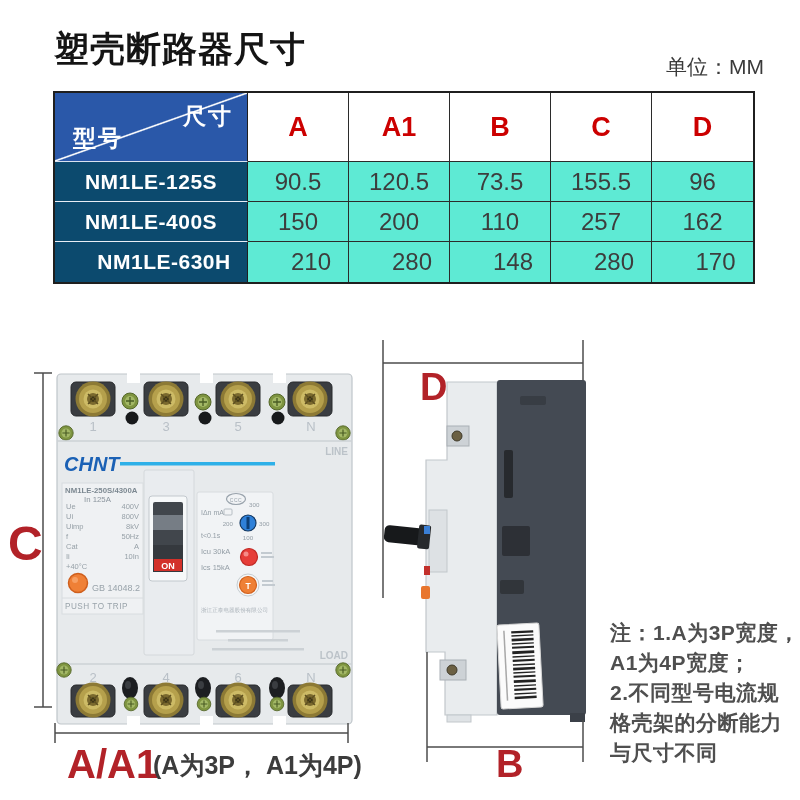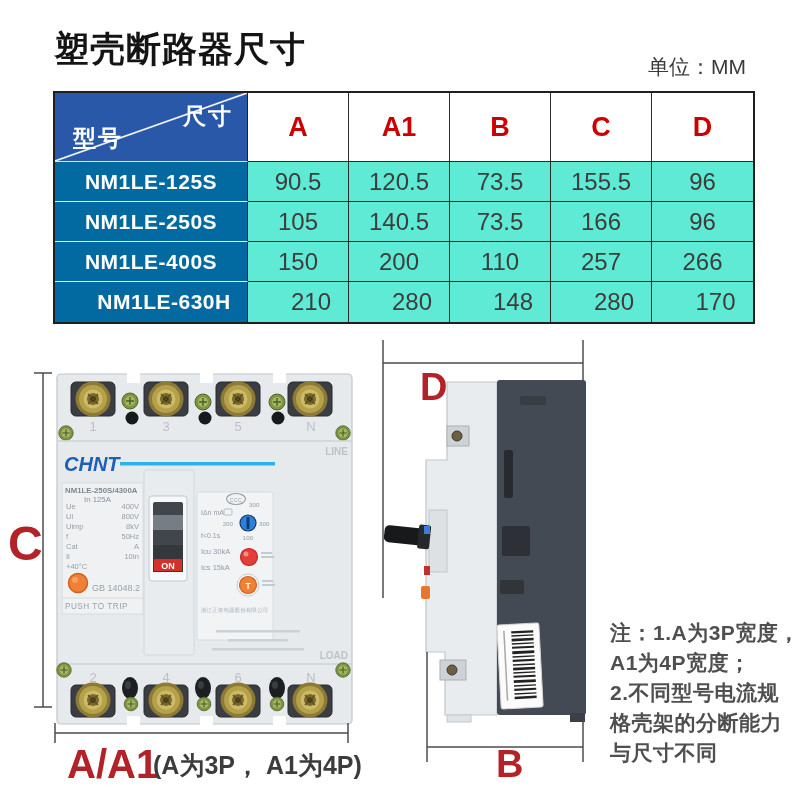--- a/index.html
+++ b/index.html
@@ -2,32 +2,32 @@
 <html><head>
 <meta charset="utf-8">
 <style>
   * { margin:0; padding:0; box-sizing:border-box; }
   html,body { background:#fff; }
   .page {
     position:relative; width:800px; height:800px; background:#ffffff;
     font-family:"Liberation Sans","DejaVu Sans",sans-serif; overflow:hidden;
   }
   .title { position:absolute; left:54px; top:26px; font-size:35px; font-weight:700; color:#141414; letter-spacing:1px; }
-  .unit  { position:absolute; left:648px; top:53px; font-size:21px; color:#3a3a3a; }
+  .unit  { position:absolute; left:666px; top:53px; font-size:21px; color:#3a3a3a; }
 
   table.dim-table { position:absolute; left:53px; top:91px; border-collapse:separate; border-spacing:0; border:2px solid #1f1f1f; table-layout:fixed; background:#fff; }
   .dim-table th, .dim-table td { box-sizing:border-box; text-align:center; vertical-align:middle; }
   .corner { width:193px; height:69px; position:relative;
     background-color:#2a58a9;
     background-image:linear-gradient(to bottom right, rgba(0,0,0,0) calc(50% - 1.4px), #ffffff calc(50% - .2px), #ffffff calc(50% + .2px), rgba(0,0,0,0) calc(50% + 1.4px));
     border-right:1px solid #1f1f1f; border-bottom:1px solid #d9e2f0;margin-left:12px; }
   .corner .c-top { position:absolute; right:14px; top:8px; color:#fff; font-size:23px; font-weight:700; letter-spacing:2px; }
   .corner .c-bot { position:absolute; left:18px; bottom:7px; color:#fff; font-size:23px; font-weight:700; letter-spacing:2px; }
   .col-letter { width:101px; height:69px; background:#fff; color:#cc0000; font-size:27px; font-weight:700; border-right:1px solid #2b2b2b; border-bottom:1px solid #2b2b2b; }
-  .model-cell { width:193px; height:40px; background:#0369a1; color:#ffffff; font-size:21px; font-weight:700; letter-spacing:.5px; border-right:1px solid #1f1f1f; border-bottom:1px solid #e8edf5; }
+  .model-cell { width:193px; height:40px; background:#0c4a6e; color:#ffffff; font-size:21px; font-weight:700; letter-spacing:.5px; border-right:1px solid #1f1f1f; border-bottom:1px solid #e8edf5; }
   .val-cell { height:40px; background:#5eead4; color:#3d3d3d; font-size:24px; border-right:1px solid #2b2b2b; border-bottom:1px solid #2b2b2b; }
   .dim-table tr > *:last-child { border-right:none; }
   .dim-table tr:last-child > * { border-bottom:none;padding-left:26px; }
 
   svg.figures { position:absolute; left:0; top:330px; width:800px; height:470px; }
 
   .notes { position:absolute; left:610px; top:618px; width:195px; }
   .note-line { font-size:21px; line-height:30px; font-weight:600; color:#4f4f4f; letter-spacing:.5px; white-space:nowrap; }
 </style>
 </head>
@@ -53,34 +53,26 @@
     </tr>
     <tr>
       <th class="model-cell">NM1LE-125S</th>
       <td class="val-cell">90.5</td>
       <td class="val-cell">120.5</td>
       <td class="val-cell">73.5</td>
       <td class="val-cell">155.5</td>
       <td class="val-cell">96</td>
     </tr>
     <tr>
-      <th class="model-cell">NM1LE-250S</th>
-      <td class="val-cell">105</td>
-      <td class="val-cell">140.5</td>
-      <td class="val-cell">73.5</td>
-      <td class="val-cell">166</td>
-      <td class="val-cell">96</td>
-    </tr>
-    <tr>
       <th class="model-cell">NM1LE-400S</th>
       <td class="val-cell">150</td>
       <td class="val-cell">200</td>
       <td class="val-cell">110</td>
       <td class="val-cell">257</td>
-      <td class="val-cell">266</td>
+      <td class="val-cell">162</td>
     </tr>
     <tr>
       <th class="model-cell">NM1LE-630H</th>
       <td class="val-cell">210</td>
       <td class="val-cell">280</td>
       <td class="val-cell">148</td>
       <td class="val-cell">280</td>
       <td class="val-cell">170</td>
     </tr>
   </tbody>

